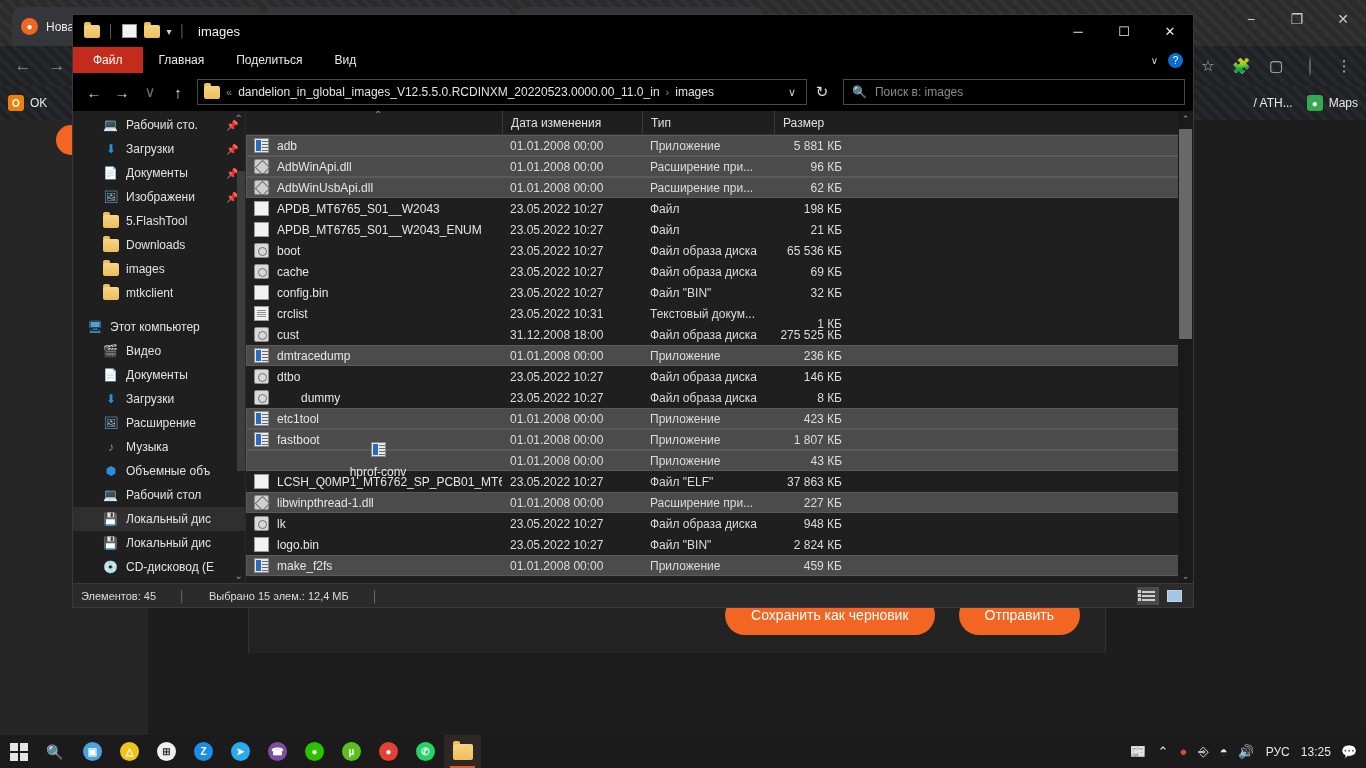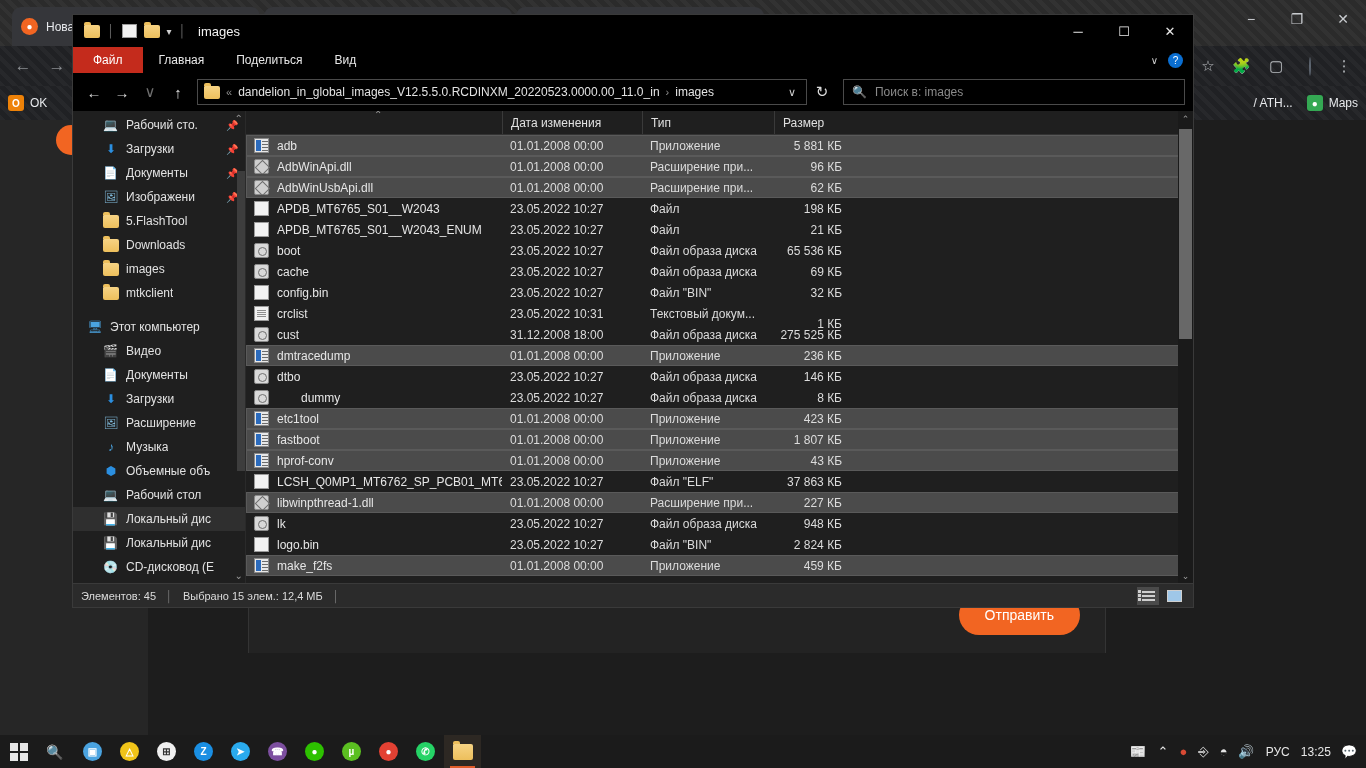--- a/index.html
+++ b/index.html
@@ -221,21 +221,21 @@
   .vsb .arr { height: 15px; display: flex; align-items: center;
     justify-content: center; color: #a0a0a0; font-size: 9px; }
   .vsb .arr.dn { position: absolute; bottom: 0; left: 0; right: 0; }
   .vsb .thumb { position: absolute; left: 1px; right: 1px; top: 18px;
     height: 210px; background: #686868; }
 
   
   .ex-status {
     position: absolute; left: 0; right: 0; bottom: 0; height: 24px;
     background: #2b2b2b; border-top: 1px solid #3a3a3a;
-    display: flex; align-items: center; padding: 0 8px; gap: 10px;
+    display: flex; align-items: center; padding: 0 8px; gap: 23px;
     font-size: 11px; color: #dcdcdc;
   }
   .st-sep { color: #777; }
   .view-btns { margin-left: auto; display: flex; gap: 4px; align-items: center; }
   .vbtn { width: 22px; height: 18px; display: flex; align-items: center;
     justify-content: center; }
   .vbtn.active { background: #4a4a4a; }
   .vb-details { display: flex; flex-direction: column; gap: 2px; }
   .vb-details i { display: block; width: 13px; height: 2px; background: #cfcfcf;
     position: relative; }
@@ -317,20 +317,21 @@
       <span>Maps</span>
     </span>
   </div>
 
   <div class="page-body">
     <div class="page-left-rail">
       <div class="rail-badge"></div>
     </div>
     <div class="page-card"></div>
     <div class="page-actions">
+      <button class="btn-pill">Сохранить как черновик</button>
       <button class="btn-pill">Отправить</button>
     </div>
   </div>
 </div>
 
 <div id="explorer">
 
   <div class="ex-titlebar">
     <div class="qat">
       <span class="folder-ico"></span>
@@ -618,21 +619,21 @@
           <div class="frow sel">
             <span class="c-name" style="width: 256px;">
               <span class="fi exe"></span>
               <span>fastboot</span>
             </span>
             <span class="c-date" style="width: 140px;">01.01.2008 00:00</span>
             <span class="c-type" style="width: 132px;">Приложение</span>
             <span class="c-size" style="width: 78px;">1 807 КБ</span>
           </div>
           <div class="frow sel">
-            <span class="c-name" style="width: 256px;">
+            <span class="c-name" style="width: 256px; flex-direction: column;">
               <span class="fi exe"></span>
               <span>hprof-conv</span>
             </span>
             <span class="c-date" style="width: 140px;">01.01.2008 00:00</span>
             <span class="c-type" style="width: 132px;">Приложение</span>
             <span class="c-size" style="width: 78px;">43 КБ</span>
           </div>
           <div class="frow">
             <span class="c-name" style="width: 256px;">
               <span class="fi doc"></span>

